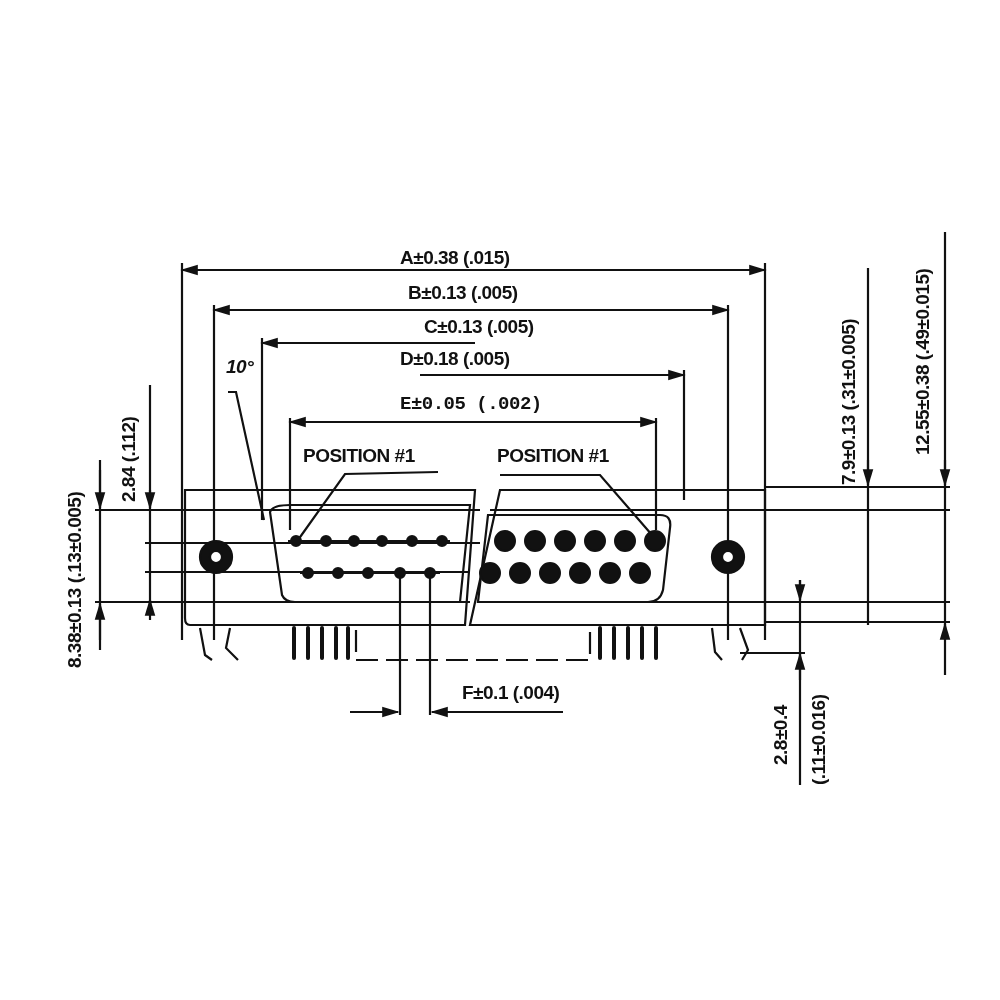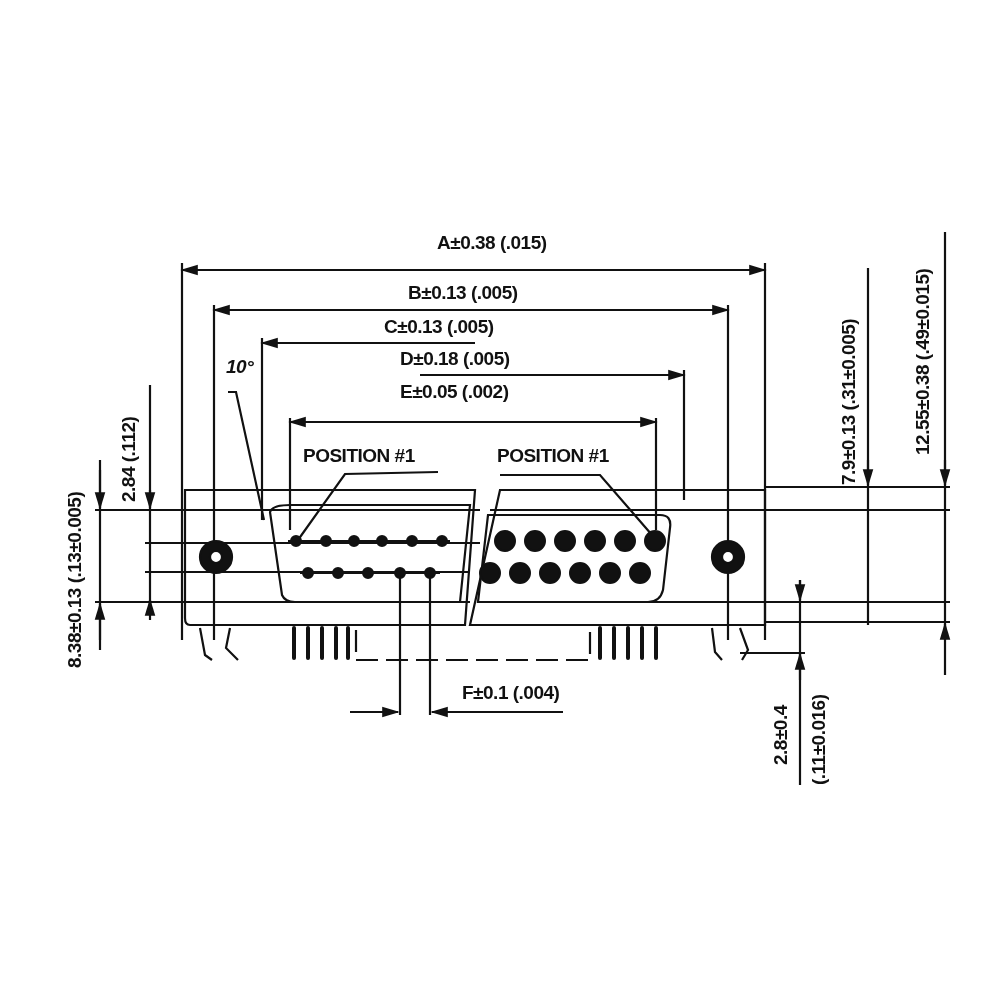--- a/index.html
+++ b/index.html
@@ -132,25 +132,25 @@
       <line x1="336" y1="628" x2="336" y2="658"></line>
     <line x1="348" y1="628" x2="348" y2="658"></line>
     <line x1="600" y1="628" x2="600" y2="658"></line>
       <line x1="614" y1="628" x2="614" y2="658"></line>
     <line x1="628" y1="628" x2="628" y2="658"></line>
       <line x1="642" y1="628" x2="642" y2="658"></line>
     <line x1="656" y1="628" x2="656" y2="658"></line>
   </g>
 </svg>
 
-<div class="lbl" style="left:400px;top:232px;margin-left:37px;">A±0.38 (.015)</div>
+<div class="lbl" style="left:400px;top:247px;">A±0.38 (.015)</div>
 <div class="lbl" style="left:408px;top:282px;">B±0.13 (.005)</div>
-<div class="lbl" style="left:384px;top:316px;text-align:center;">C±0.13 (.005)</div>
+<div class="lbl" style="left:424px;top:316px;text-align:center;">C±0.13 (.005)</div>
 <div class="lbl" style="left:400px;top:348px;">D±0.18 (.005)</div>
-<div class="lbl" style="left:400px;top:381px;">E±0.05 (.002)</div>
+<div class="lbl" style="left:400px;top:393px;font-family:Liberation Mono, monospace;">E±0.05 (.002)</div>
 <div class="lbl" style="left:226px;top:356px;font-style:italic;">10°</div>
 <div class="lbl" style="left:303px;top:445px;">POSITION #1</div>
 <div class="lbl" style="left:497px;top:445px;">POSITION #1</div>
 <div class="lbl" style="left:462px;top:682px;">F±0.1 (.004)</div>
 
 <div class="lbl vert" style="left:64px;top:668px;">8.38±0.13 (.13±0.005)</div>
 <div class="lbl vert" style="left:118px;top:502px;">2.84 (.112)</div>
 <div class="lbl vert" style="left:838px;top:485px;">7.9±0.13 (.31±0.005)</div>
 <div class="lbl vert" style="left:912px;top:455px;">12.55±0.38 (.49±0.015)</div>
 <div class="lbl vert" style="left:770px;top:765px;">2.8±0.4</div>

